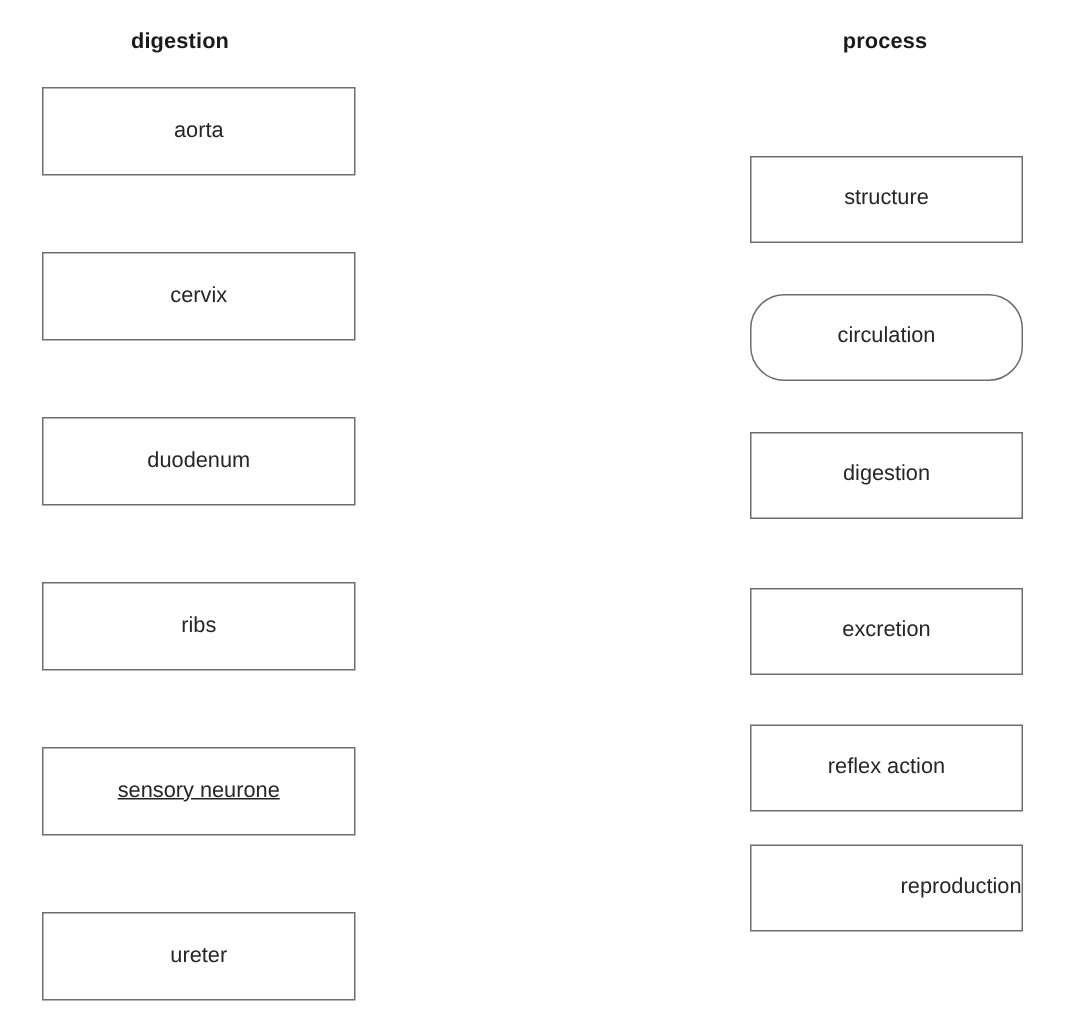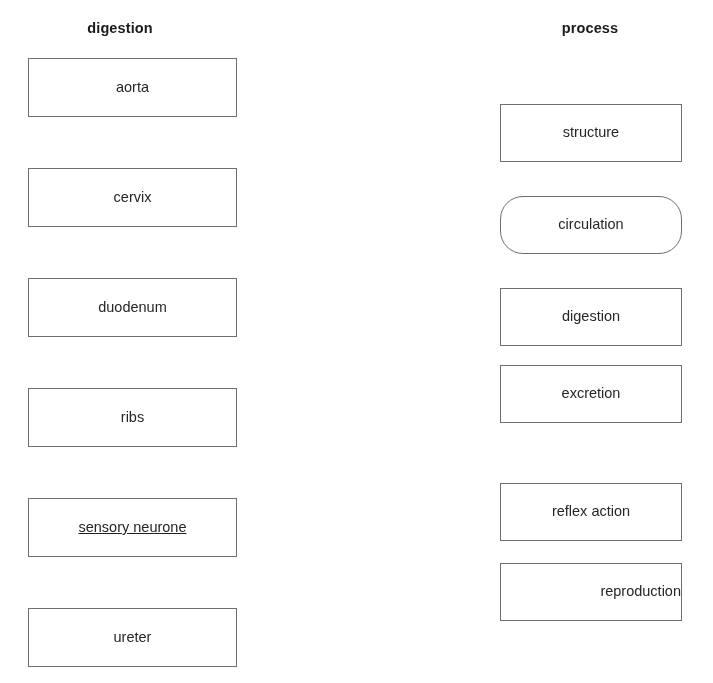--- a/index.html
+++ b/index.html
@@ -70,21 +70,21 @@
   .col-structure .option-box:nth-of-type(6) { top: 608px; }
   
   .col-process .option-box {
     left: 500px;
     width: 182px;
     height: 58px;
   }
   .col-process .option-box:nth-of-type(1) { top: 104px; }
   .col-process .option-box:nth-of-type(2) { top: 196px; border-radius: 23px; }
   .col-process .option-box:nth-of-type(3) { top: 288px; }
-  .col-process .option-box:nth-of-type(4) { top: 365px; }
+  .col-process .option-box:nth-of-type(4) { top: 392px; }
   .col-process .option-box:nth-of-type(5) { top: 451px; margin-top: 32px; }
   .col-process .option-box:nth-of-type(6) { top: 563px; justify-content: flex-end; }
 </style>
 </head>
 <body>
 
 <div id="worksheet">
 
   <div class="column-heading" id="heading-structure">digestion</div>
 

